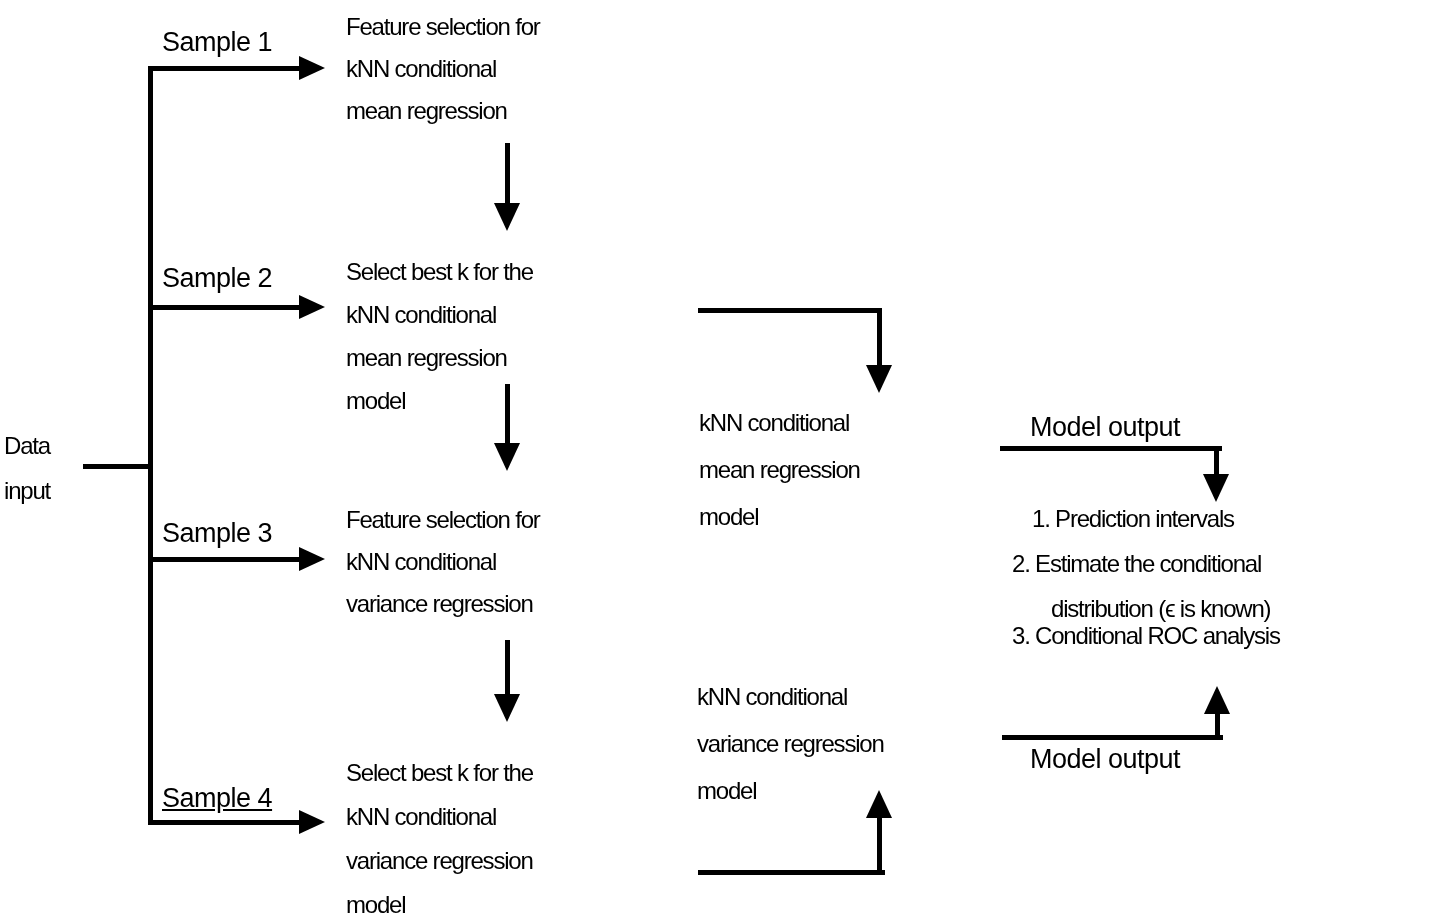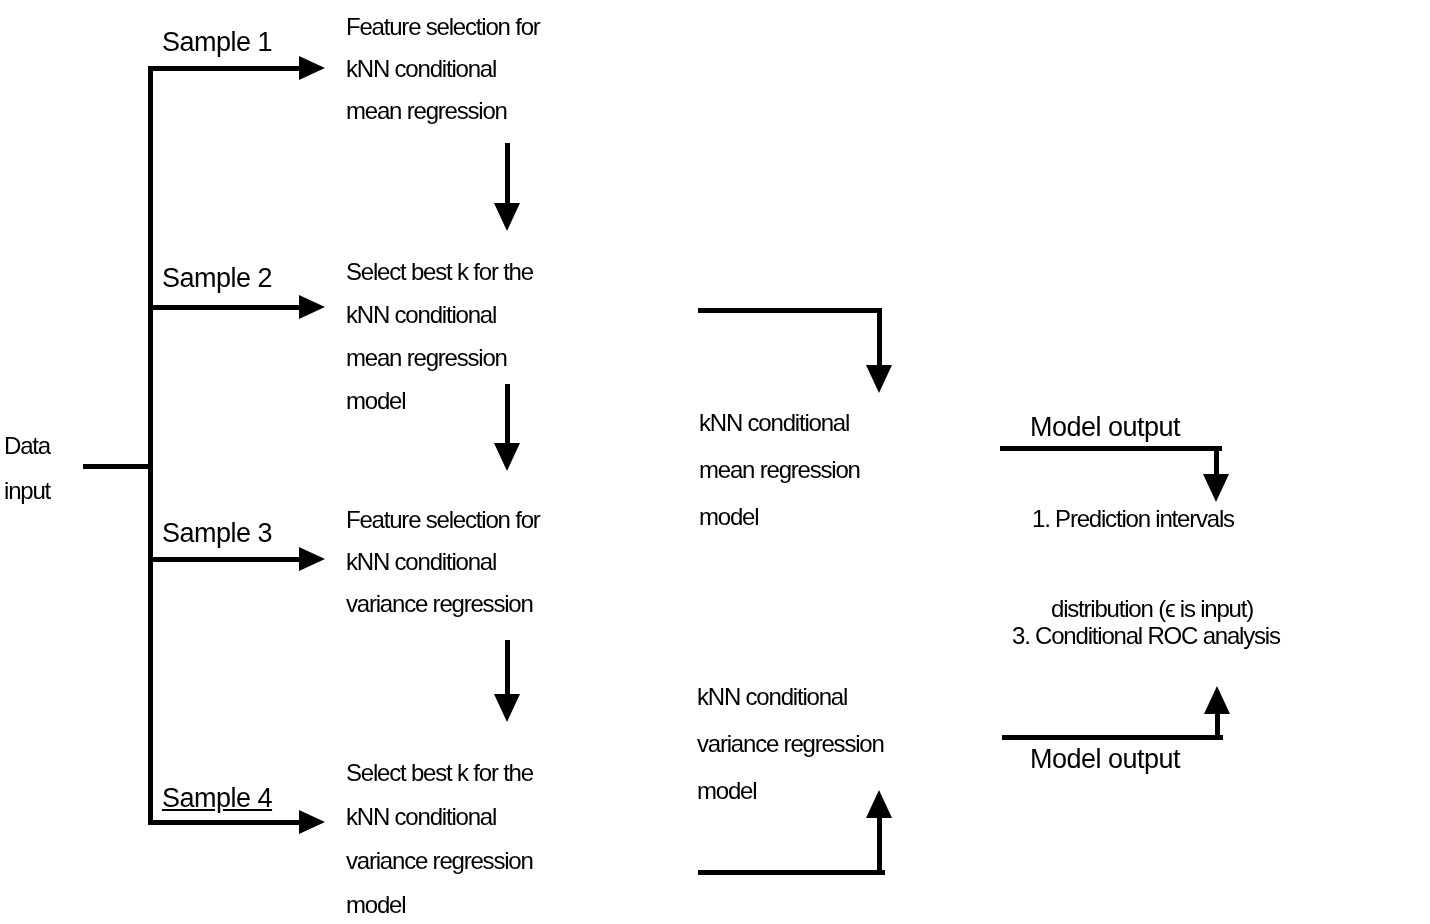--- a/index.html
+++ b/index.html
@@ -120,16 +120,17 @@
   <div class="hline" style="left:1000px;top:446px;width:222px;"></div>
   <div class="vline" style="left:1214px;top:446px;height:28px;"></div>
   <div class="head-down" style="left:1203px;top:474px;"></div>
 
   <div class="lbl" style="left:1030px;top:744px;">Model output</div>
   <div class="hline" style="left:1002px;top:735px;width:221px;"></div>
   <div class="vline" style="left:1215px;top:714px;height:26px;"></div>
   <div class="head-up" style="left:1204px;top:686px;"></div>
 
   <div class="txt" style="left:1012px;top:498px;white-space:nowrap;margin-left:20px;">1. Prediction intervals</div>
-  <div class="txt" style="left:1051px;top:588px;white-space:nowrap;">distribution (ϵ is input)</div>
+  <div class="txt" style="left:1012px;top:543px;white-space:nowrap;">2. Estimate the conditional</div>
+  <div class="txt" style="left:1051px;top:588px;white-space:nowrap;">distribution (ϵ is known)</div>
   <div class="txt" style="left:1012px;top:615px;white-space:nowrap;">3. Conditional ROC analysis</div>
 
 </div>
 
 </body></html>

